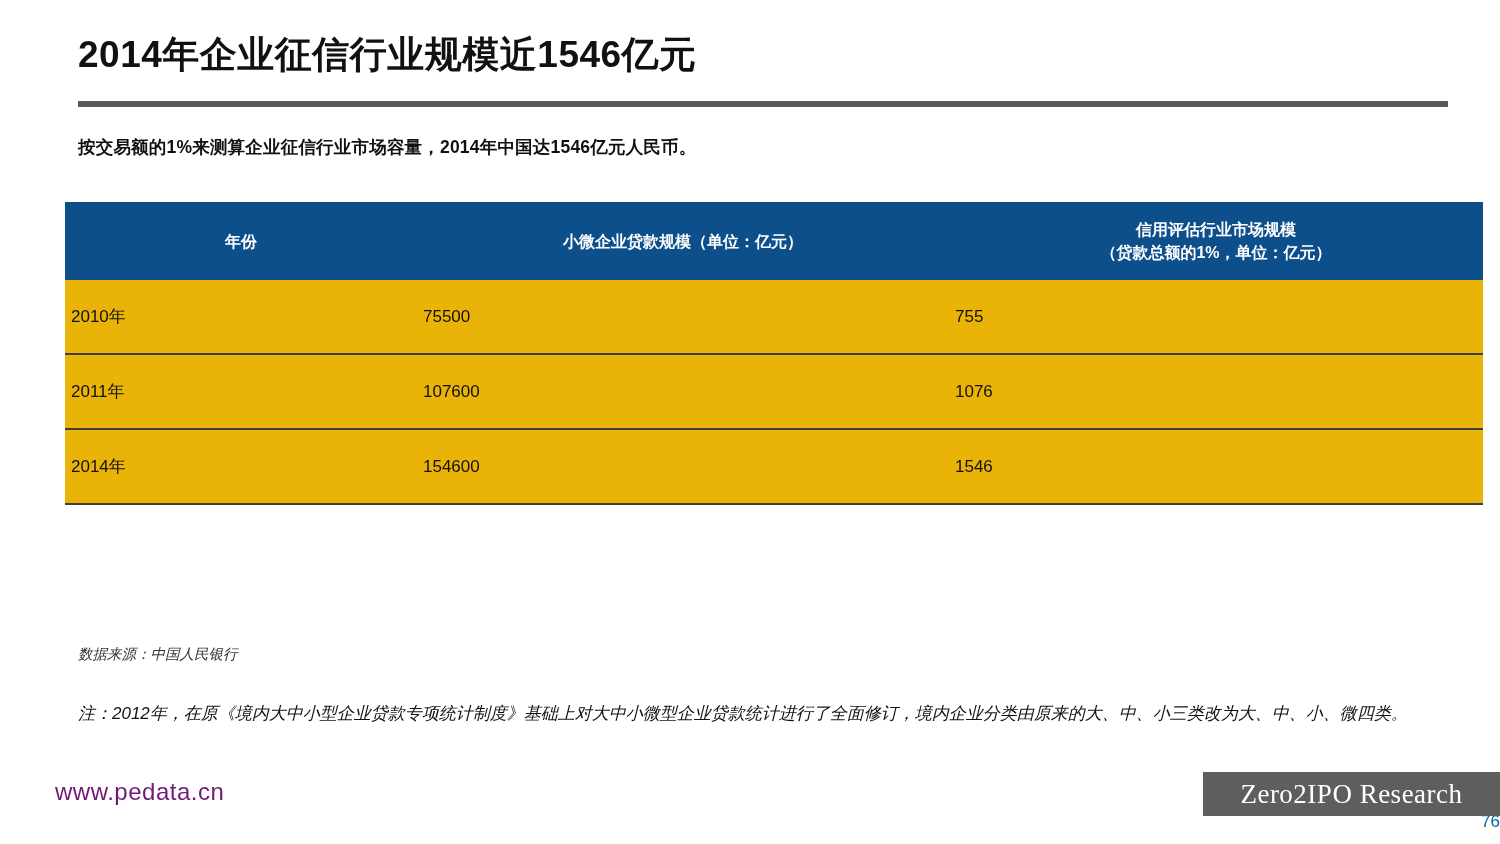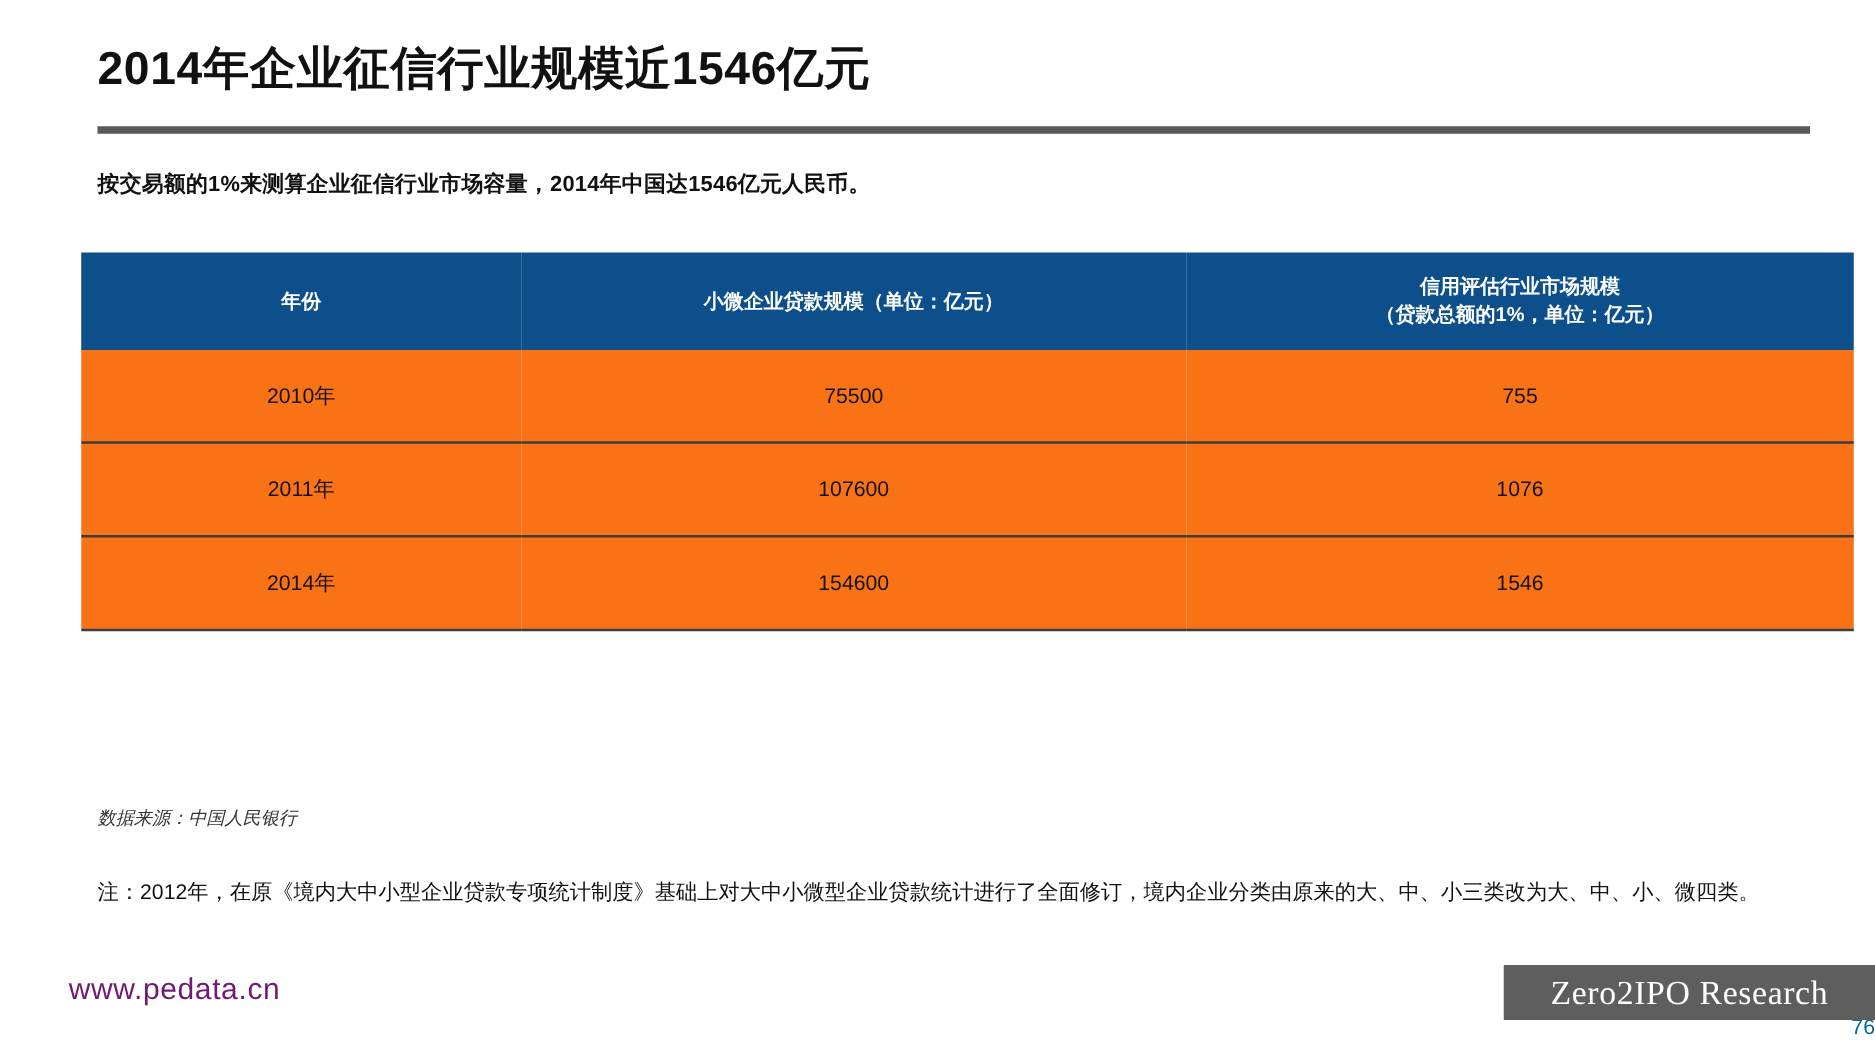--- a/index.html
+++ b/index.html
@@ -71,44 +71,45 @@
     vertical-align: middle;
     line-height: 1.45;
     border: none;
   }
   table.data-table thead th.col-year { width: 340px; }
   table.data-table thead th.col-loan { width: 520px; }
   table.data-table thead th.col-market { width: 522px; }
   table.data-table tbody td {
     font-size: 17px;
     color: #111111;
-    text-align: center;
+    text-align: left;
     padding: 25px 6px;
     border-bottom: 2px solid #3d3d3d;
-    background: #f97316;
+    background: #eab308;
   }
   table.data-table tbody tr:last-child td {
     border-bottom: 2px solid #3d3d3d;
   }
   .source-note {
     position: absolute;
     left: 78px;
     top: 645px;
     font-size: 14.5px;
     font-style: italic;
     color: #333333;
   }
   .footnote {
     position: absolute;
     left: 78px;
     top: 700px;
     width: 1360px;
     font-size: 17px;
     color: #111111;
     line-height: 1.65;
+    font-style: italic;
   }
   .site-url {
     position: absolute;
     left: 55px;
     top: 778px;
     font-size: 24px;
     color: #701a75;
     letter-spacing: 0.5px;
   }
   .page-number {

